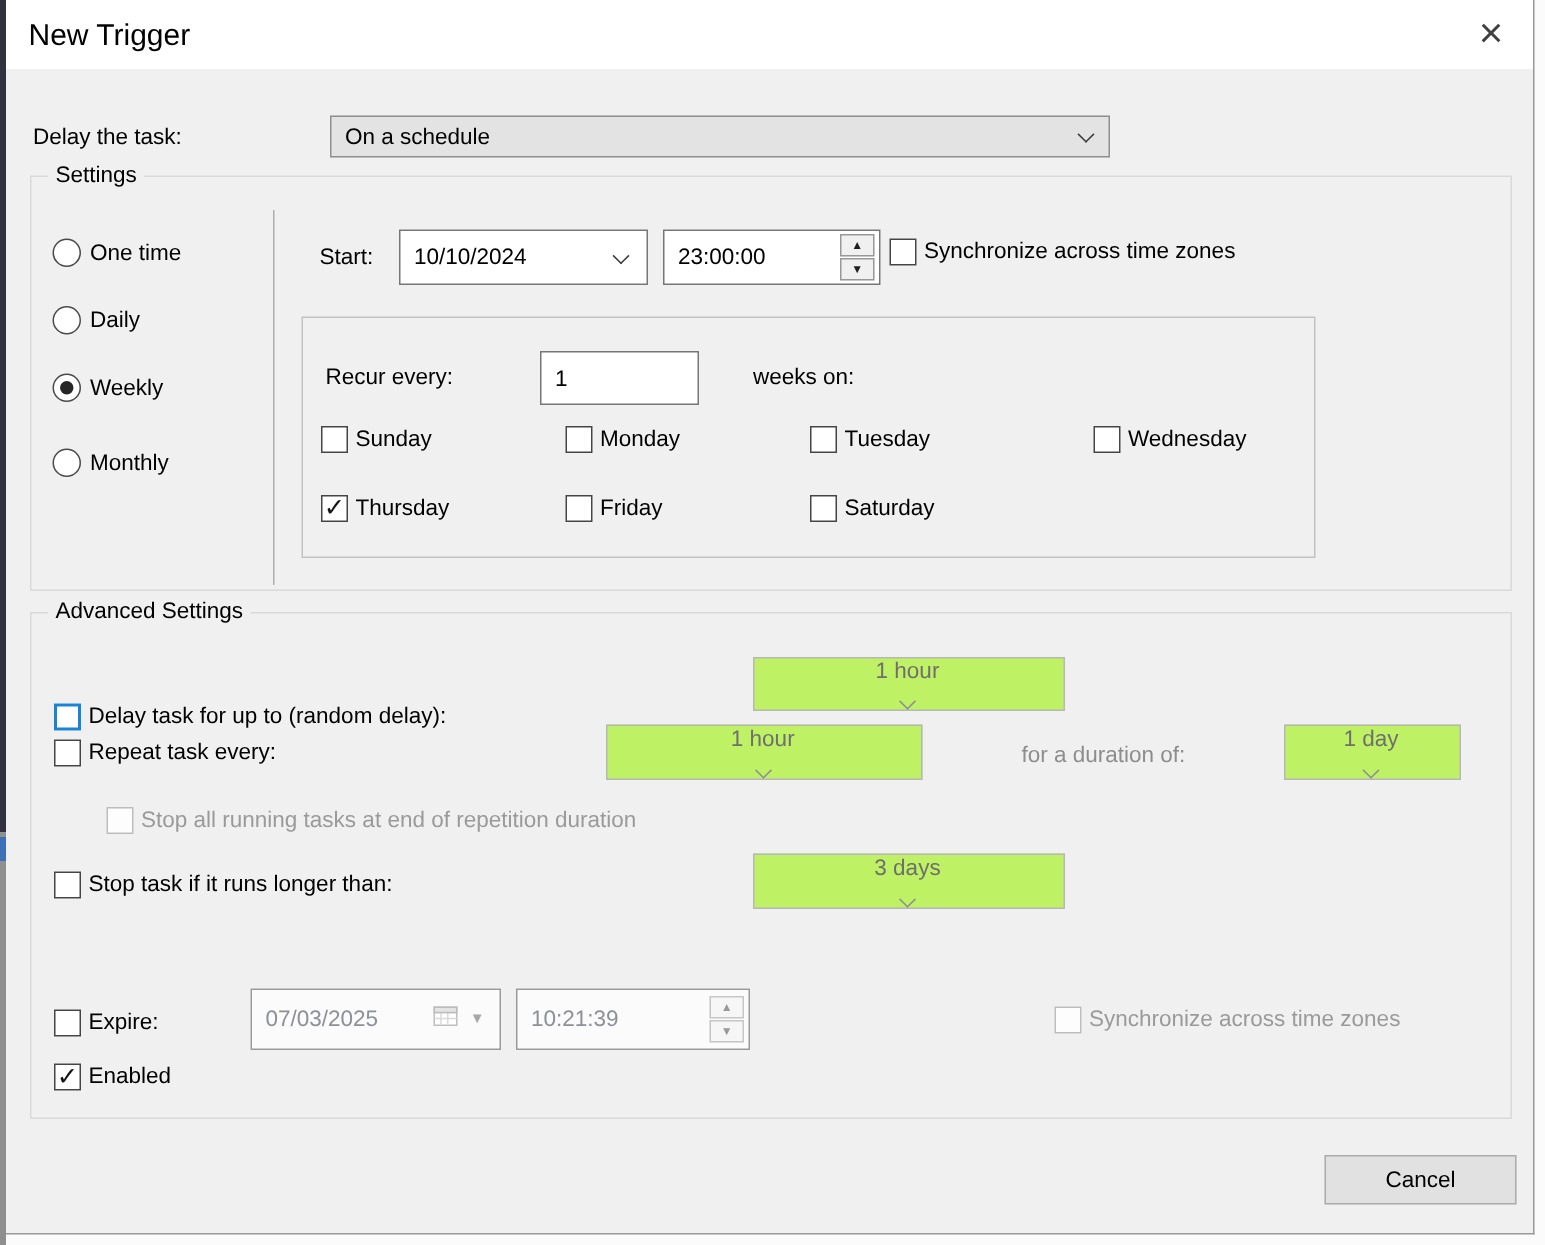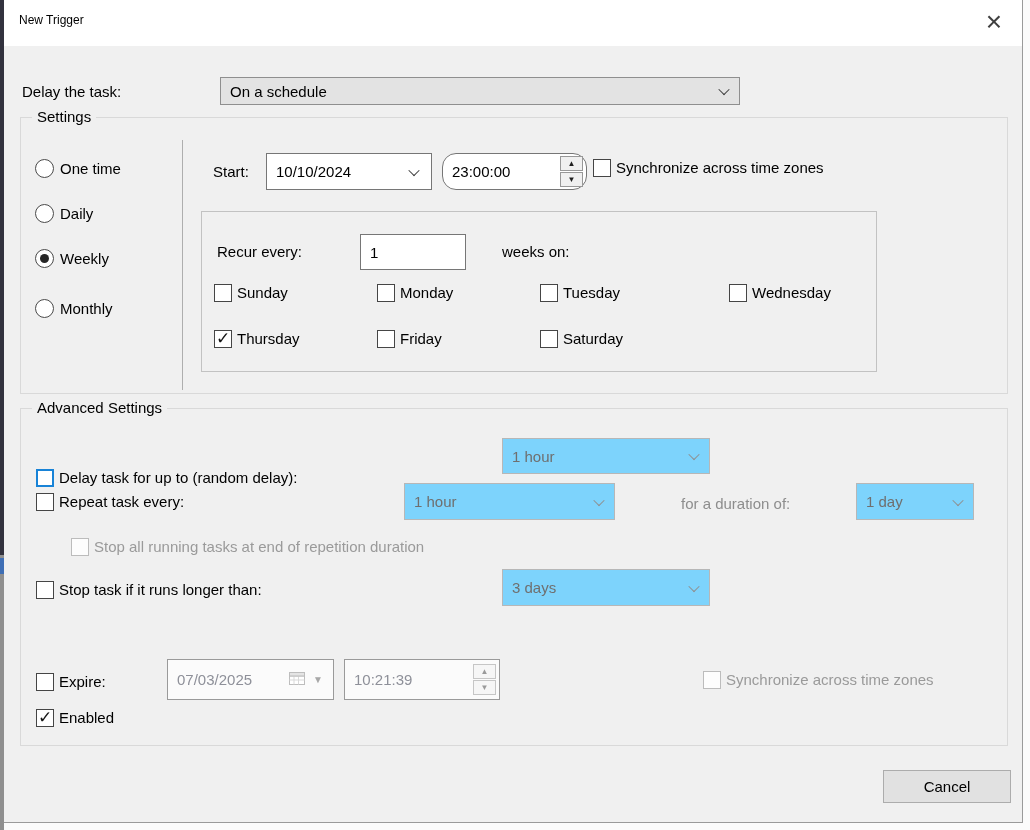--- a/index.html
+++ b/index.html
@@ -10,32 +10,32 @@
 
   .left-strip-top { position:absolute; left:0; top:0; width:4px; height:555px; background:#32323e; }
   .left-strip-bottom { position:absolute; left:0; top:555px; width:4px; height:275px; background:#8f8f8f; }
   .left-strip-blip { position:absolute; left:0; top:558px; width:4px; height:16px; background:#3f6fb5; }
 
   .dialog { position:absolute; left:4px; top:0; width:1019px; height:823px;
             background:#f0f0f0; border-right:1px solid #9a9a9a; border-bottom:1px solid #9a9a9a;
             font-size:15px; color:#000; }
 
   .titlebar { position:absolute; left:0; top:0; width:100%; height:46px; background:#ffffff; }
-  .title { position:absolute; left:15px; top:13px; font-size:12px; color:#000; }
+  .title { position:absolute; left:15px; top:13px; font-size:20px; color:#000; }
   .close-btn { position:absolute; right:10px; top:2px; width:36px; height:40px; text-align:center;
                font-size:28px; line-height:40px; color:#404040; cursor:default; }
 
   .lbl { position:absolute; white-space:nowrap; }
   .lbl.gray { color:#8d8d8d; }
 
   .combo { position:absolute; display:flex; align-items:center; justify-content:space-between;
            padding:0 11px 0 9px; background:#e3e3e3; border:1px solid #8f8f8f;margin-left:13px; }
   .combo .chev { width:8px; height:8px; border-right:1.5px solid #3c3c3c; border-bottom:1.5px solid #3c3c3c;
                  transform:rotate(45deg) translate(-1px,-1px); }
-  .combo.disabled { background:#7dd3fc; border-color:#b7b7b7; color:#6f6f6f; }
+  .combo.disabled { background:#bef264; border-color:#b7b7b7; color:#6f6f6f;flex-direction:column; }
   .combo.disabled .chev { border-color:#8f8f8f; }
 
   .group { position:absolute; border:1px solid #d9d9d9; }
   .legend { position:absolute; top:-10px; left:11px; background:#f0f0f0; padding:0 5px; white-space:nowrap; }
 
   .vdivider { position:absolute; width:1px; background:#aeaeae; }
 
   .radio-row { position:absolute; display:flex; align-items:center; gap:6px; }
   .radio { width:19px; height:19px; border:1px solid #4a4a4a; border-radius:50%; background:#fff;
            position:relative; flex:0 0 auto; }
@@ -114,21 +114,21 @@
         <span>Monthly</span>
       </div>
 
       <div class="vdivider" style="left:161px; top:22px; height:250px;"></div>
 
       <span class="lbl" style="left:192px; top:45px;">Start:</span>
       <div class="field" style="left:245px; top:35px; width:166px; height:37px;">
         <span class="fval">10/10/2024</span>
         <span class="chev"></span>
       </div>
-      <div class="field" style="left:421px; top:35px; width:145px; height:37px;border-radius:14px;">
+      <div class="field" style="left:421px; top:35px; width:145px; height:37px;">
         <span class="fval">23:00:00</span>
         <span class="spincol">
           <span class="spinbtn">▲</span>
           <span class="spinbtn">▼</span>
         </span>
       </div>
       <div class="cb-row" style="left:572px; top:41px;">
         <span class="cb"></span>
         <span class="cb-label">Synchronize across time zones</span>
       </div>

